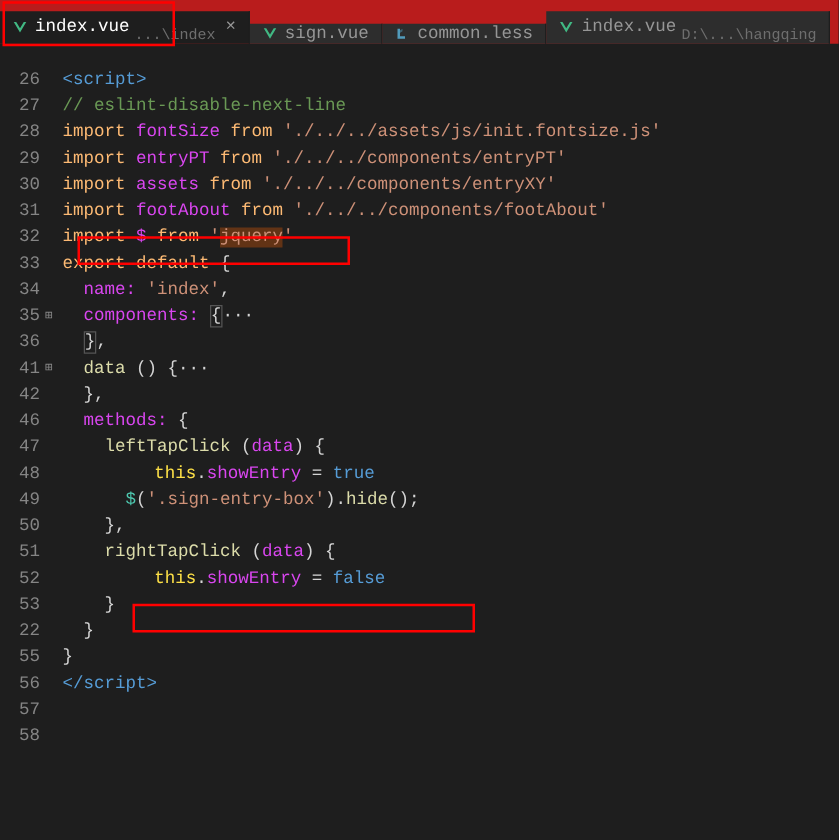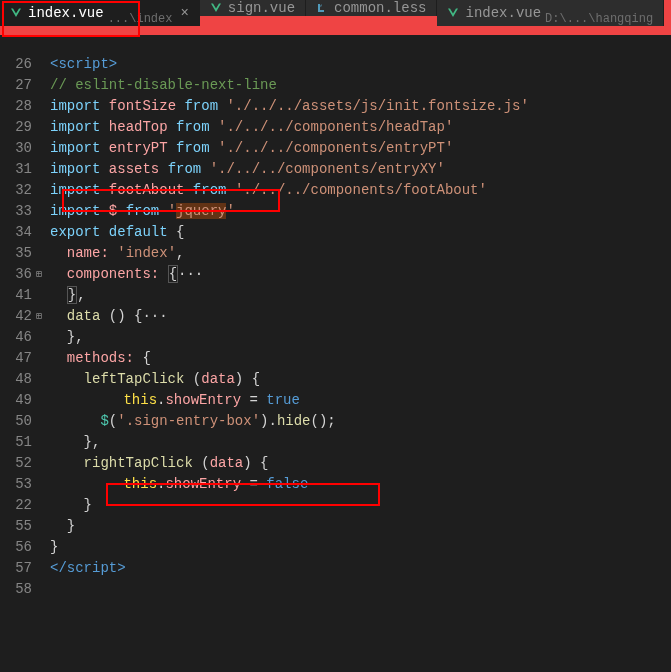--- a/index.html
+++ b/index.html
@@ -11,23 +11,23 @@
       background: #1e1e1e;
       font-family: Consolas, 'Courier New', monospace;
       font-size: 14px;
       color: #d4d4d4;
       width: 671px;
       height: 672px;
       overflow: hidden;
     }
     .tabs {
       display: flex;
-      background: #ef4444;
+      background: #b91c1c;
       height: 35px;
-      align-items: flex-start;
+      align-items: flex-end;
     }
     .tab {
       display: flex;
       align-items: center;
       padding: 0 10px;
       background: #2d2d2d;
       border-right: 1px solid #1e1e1e;
       color: #969696;
       cursor: pointer;
       white-space: nowrap;
@@ -105,22 +105,22 @@
       width: 274px;
       height: 23px;
       border: 2px solid #ff0000;
       pointer-events: none;
     }
     .hl-search {
       background: #623315;
     }
     
     .tk-tag { color: #569cd6; }
-    .tk-pink { color: #7dd3fc; }
-    .tk-cyan { color: #fca5a5; text-align: center; }
+    .tk-pink { color: #fdba74; }
+    .tk-cyan { color: #d946ef; text-align: center; }
     .tk-blue { color: #fde047; margin-left: 23px; }
     .tk-string { color: #ce9178; margin-top: 32px; }
     .tk-comment { color: #6a9955; }
     .tk-func { color: #dcdcaa; }
     .tk-const { color: #569cd6; }
     .tk-teal { color: #4ec9b0; }
     .tk-white { color: #d4d4d4; }
     .bracket-match {
       border: 1px solid #555;
     }
@@ -199,21 +199,20 @@
     <div class="line-num">22</div>
     <div class="line-num">55</div>
     <div class="line-num">56</div>
     <div class="line-num">57</div>
     <div class="line-num">58</div>
   </div>
   <div class="code">
     <div class="code-line"><span class="tk-tag">&lt;script&gt;</span></div>
     <div class="code-line"><span class="tk-comment">// eslint-disable-next-line</span></div>
     <div class="code-line"><span class="tk-pink">import</span> <span class="tk-cyan">fontSize</span> <span class="tk-pink">from</span> <span class="tk-string">'./../../assets/js/init.fontsize.js'</span></div>
-    <div class="code-line"><span class="tk-pink">import</span> <span class="tk-cyan">headTop</span> <span class="tk-pink">from</span> <span class="tk-string">'./../../components/headTap'</span></div>
     <div class="code-line"><span class="tk-pink">import</span> <span class="tk-cyan">entryPT</span> <span class="tk-pink">from</span> <span class="tk-string">'./../../components/entryPT'</span></div>
     <div class="code-line"><span class="tk-pink">import</span> <span class="tk-cyan">assets</span> <span class="tk-pink">from</span> <span class="tk-string">'./../../components/entryXY'</span></div>
     <div class="code-line"><span class="tk-pink">import</span> <span class="tk-cyan">footAbout</span> <span class="tk-pink">from</span> <span class="tk-string">'./../../components/footAbout'</span></div>
     <div class="code-line"><span class="tk-pink">import</span> <span class="tk-cyan">$</span> <span class="tk-pink">from</span> <span class="tk-string">'</span><span class="tk-string hl-search">jquery</span><span class="tk-string">'</span></div>
     <div class="code-line"><span class="tk-pink">export</span> <span class="tk-pink">default</span> <span class="tk-white">{</span></div>
     <div class="code-line">  <span class="tk-cyan">name:</span> <span class="tk-string">'index'</span><span class="tk-white">,</span></div>
     <div class="code-line" style="position:relative"><span class="fold-marker">⊞</span>  <span class="tk-cyan">components:</span> <span class="tk-white bracket-match">{</span><span class="tk-white">···</span></div>
     <div class="code-line">  <span class="tk-white bracket-match">}</span><span class="tk-white">,</span></div>
     <div class="code-line" style="position:relative"><span class="fold-marker">⊞</span>  <span class="tk-func">data</span> <span class="tk-white">()</span> <span class="tk-white">{</span><span class="tk-white">···</span></div>
     <div class="code-line">  <span class="tk-white">},</span></div>

